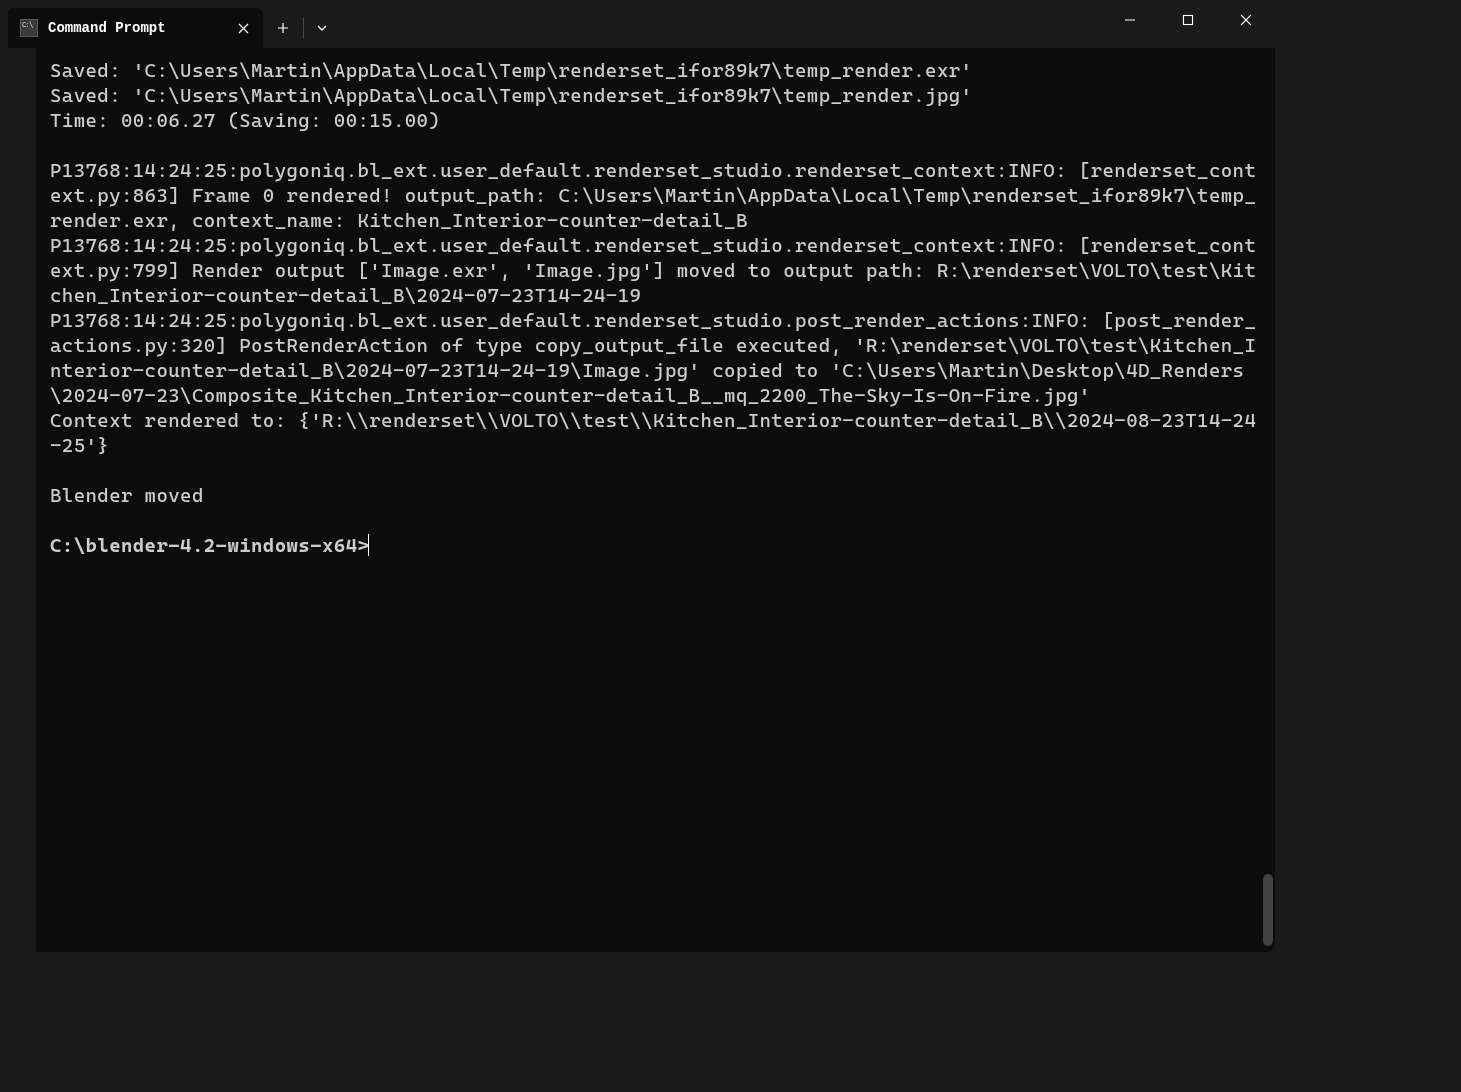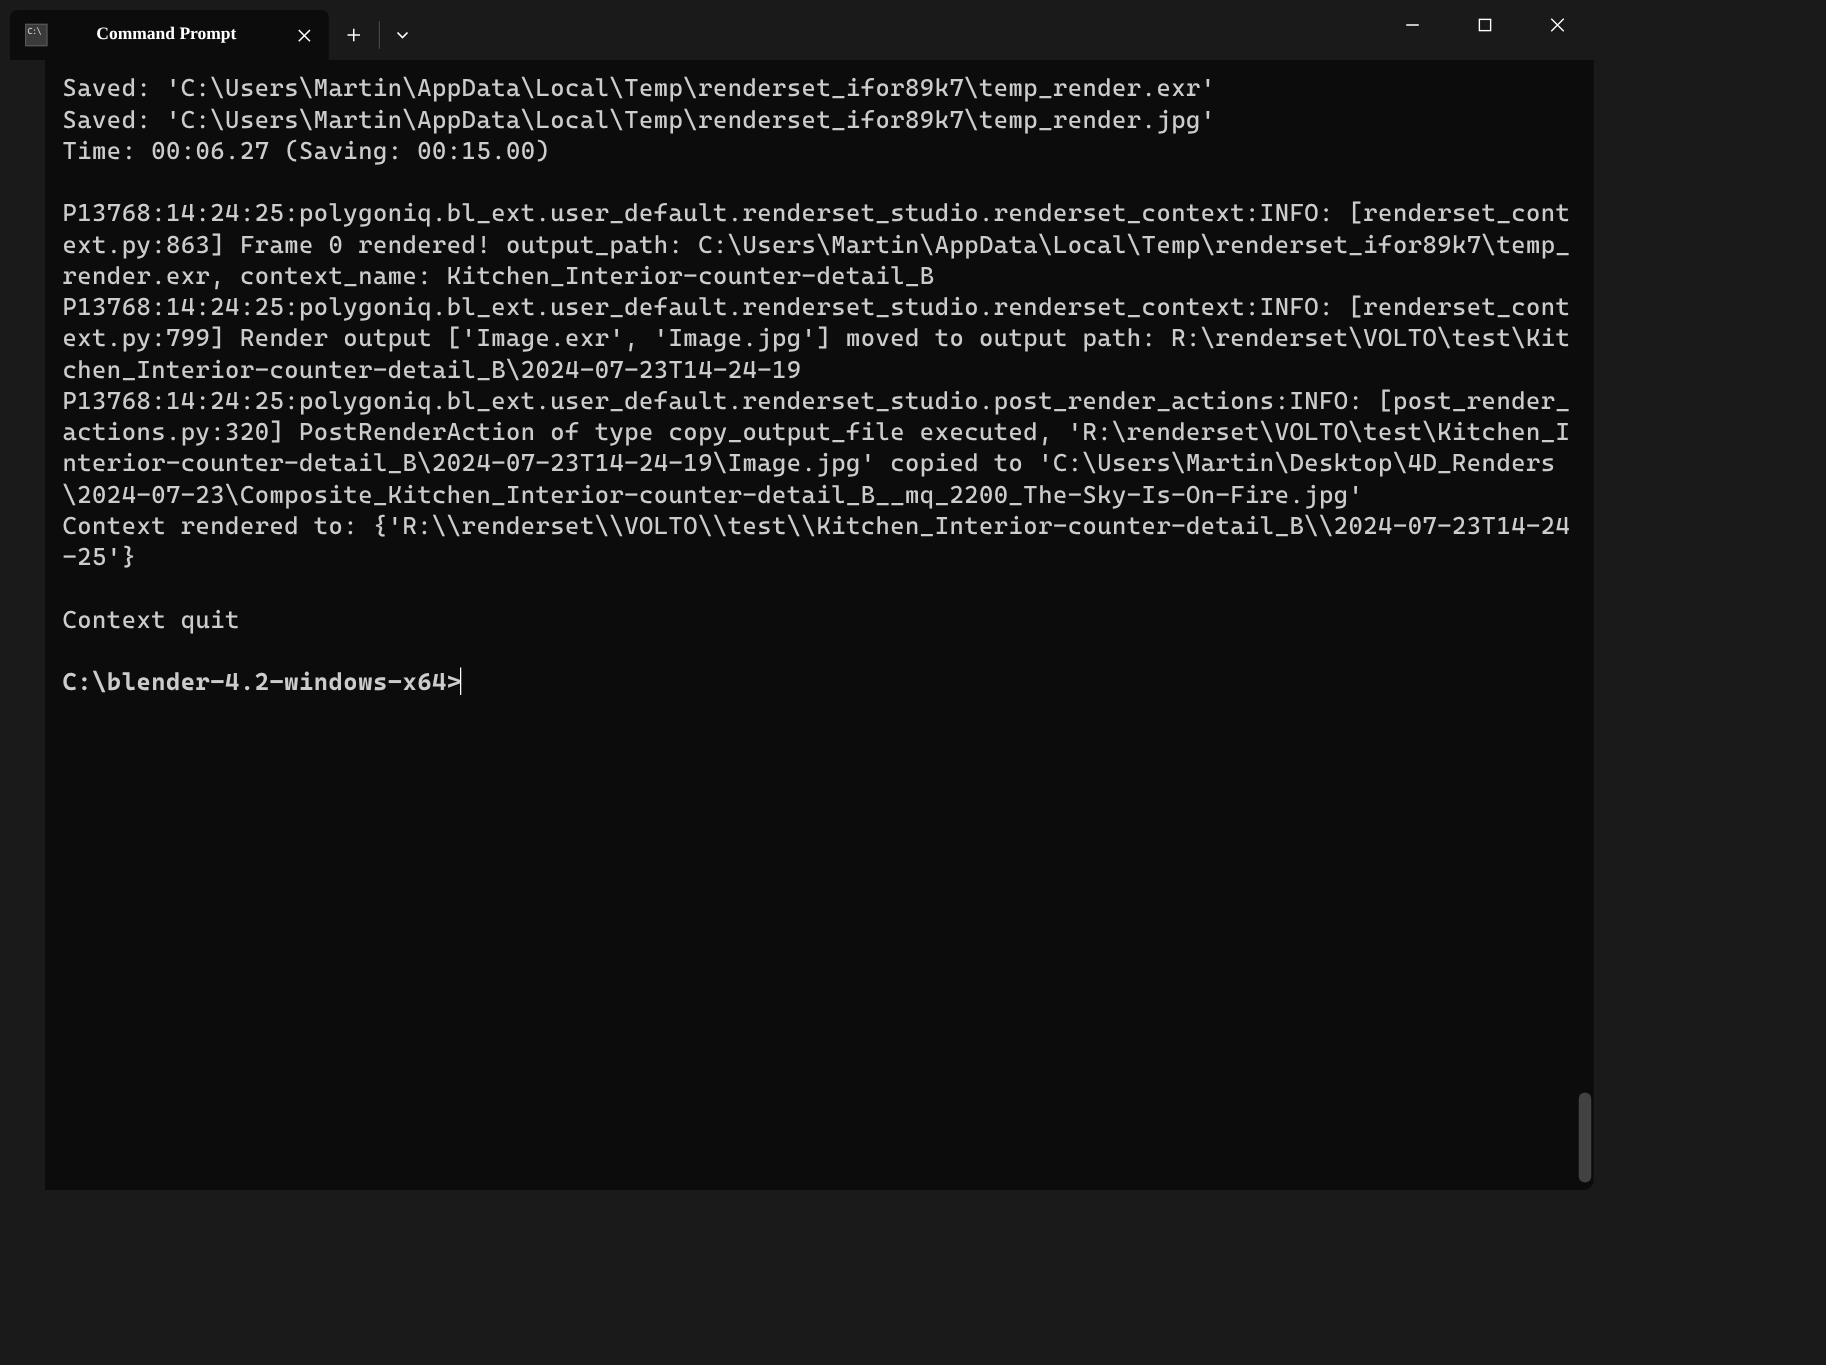--- a/index.html
+++ b/index.html
@@ -55,24 +55,23 @@
       position: absolute;
       top: 1px;
       left: 1px;
       font-size: 7px;
       color: #ccc;
       letter-spacing: -0.5px;
     }
     .tab-title {
       color: #ffffff;
       font-size: 14px;
-      font-family: Liberation Serif, serif;
+      font-family: Liberation Mono, monospace;
       font-weight: 600;
       flex: 1;
-      margin-left: 29px;
     }
     .tab-close {
       width: 20px;
       height: 20px;
       display: flex;
       align-items: center;
       justify-content: center;
       color: #ffffff;
       border-radius: 3px;
       cursor: pointer;
@@ -208,19 +207,19 @@
 </div>
 
 <div class="terminal">
   <div class="term-line">Saved: 'C:\Users\Martin\AppData\Local\Temp\renderset_ifor89k7\temp_render.exr'</div>
   <div class="term-line">Saved: 'C:\Users\Martin\AppData\Local\Temp\renderset_ifor89k7\temp_render.jpg'</div>
   <div class="term-line">Time: 00:06.27 (Saving: 00:15.00)</div>
   <div class="term-line">&nbsp;</div>
   <div class="term-line">P13768:14:24:25:polygoniq.bl_ext.user_default.renderset_studio.renderset_context:INFO: [renderset_context.py:863] Frame 0 rendered! output_path: C:\Users\Martin\AppData\Local\Temp\renderset_ifor89k7\temp_render.exr, context_name: Kitchen_Interior-counter-detail_B</div>
   <div class="term-line">P13768:14:24:25:polygoniq.bl_ext.user_default.renderset_studio.renderset_context:INFO: [renderset_context.py:799] Render output ['Image.exr', 'Image.jpg'] moved to output path: R:\renderset\VOLTO\test\Kitchen_Interior-counter-detail_B\2024-07-23T14-24-19</div>
   <div class="term-line">P13768:14:24:25:polygoniq.bl_ext.user_default.renderset_studio.post_render_actions:INFO: [post_render_actions.py:320] PostRenderAction of type copy_output_file executed, 'R:\renderset\VOLTO\test\Kitchen_Interior-counter-detail_B\2024-07-23T14-24-19\Image.jpg' copied to 'C:\Users\Martin\Desktop\4D_Renders\2024-07-23\Composite_Kitchen_Interior-counter-detail_B__mq_2200_The-Sky-Is-On-Fire.jpg'</div>
-  <div class="term-line">Context rendered to: {'R:\\renderset\\VOLTO\\test\\Kitchen_Interior-counter-detail_B\\2024-07-23T14-24-25'}</div>
+  <div class="term-line">Context rendered to: {'R:\\renderset\\VOLTO\\test\\Kitchen_Interior-counter-detail_B\\2024-08-23T14-24-25'}</div>
   <div class="term-line">&nbsp;</div>
-  <div class="term-line">Context quit</div>
+  <div class="term-line">Blender moved</div>
   <div class="term-line">&nbsp;</div>
   <div class="term-line"><span class="prompt-line">C:\blender-4.2-windows-x64&gt;</span><span class="cursor"></span></div>
   <div class="scrollbar-track"></div>
 </div>
 
 </body></html>

